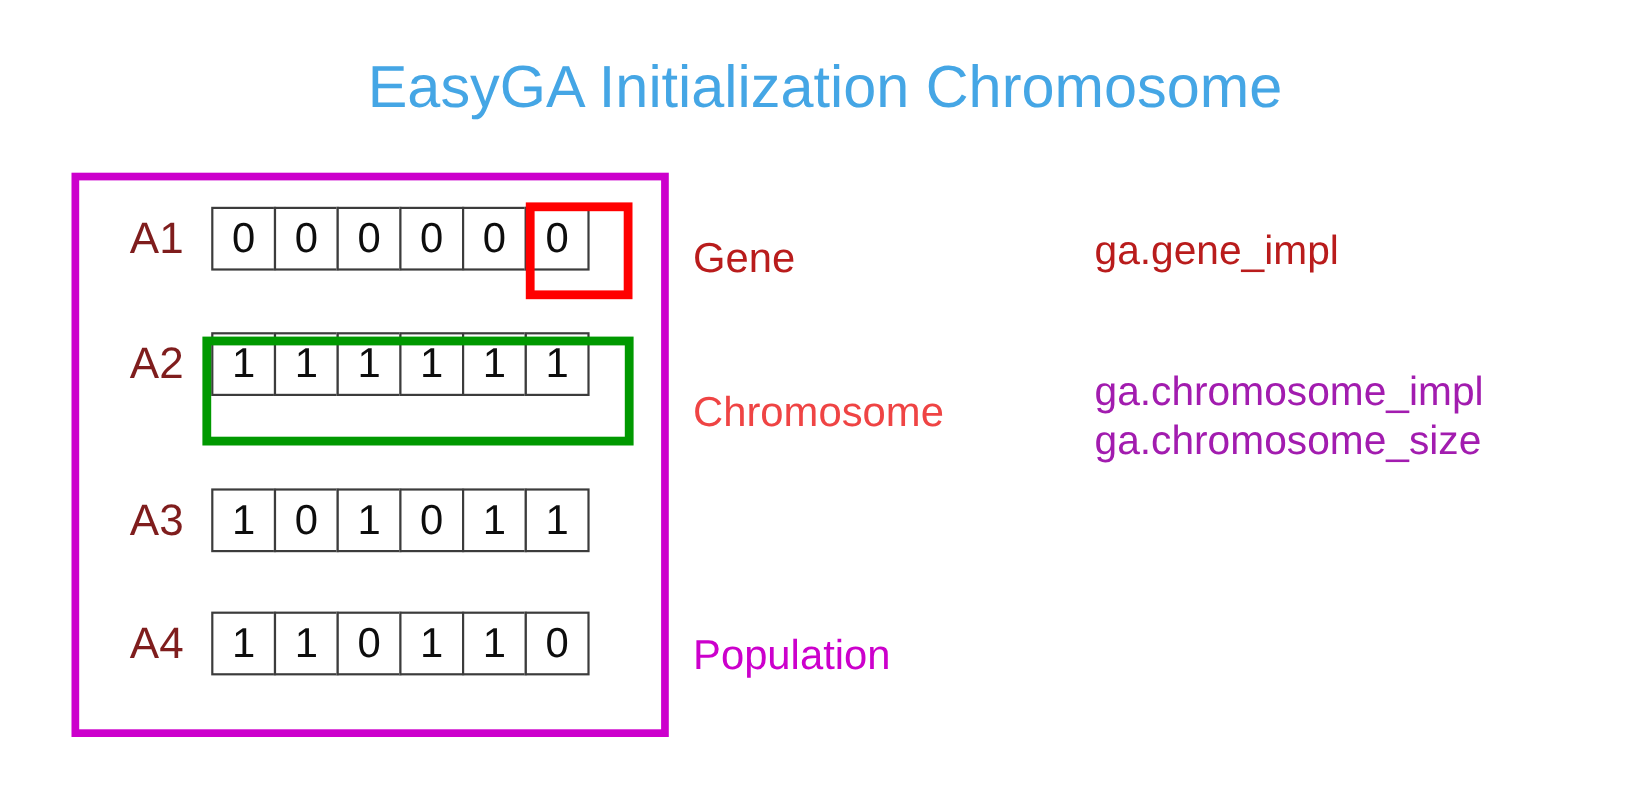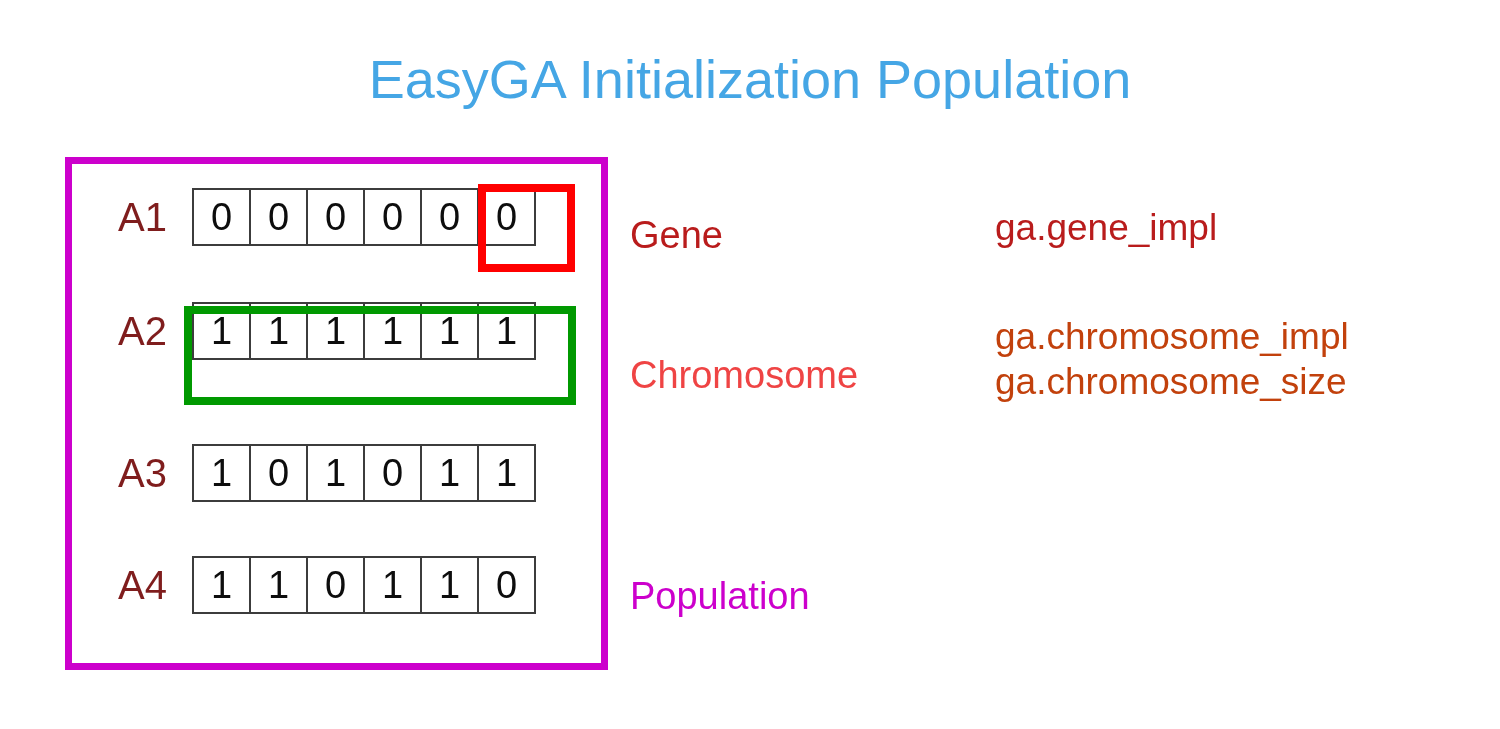--- a/index.html
+++ b/index.html
@@ -125,31 +125,31 @@
 
   
   .attr-group {
     position: absolute;
     left: 995px;
     font-size: 37px;
     line-height: 1.22;
     white-space: nowrap;
   }
   #attr-0 { top: 205px; color: #b91c1c; }
-  #attr-1 { top: 314px; color: #c2410c; }
+  #attr-1 { top: 333px; color: #a21caf; }
   #attr-2 { top: 572px; color: #cc00cc; }
 
   .attr-line { display: block; }
 </style>
 </head>
 <body>
 
 <div id="slide">
 
-  <div id="title" style="color:#45a6e5;">EasyGA Initialization Population</div>
+  <div id="title" style="color:#45a6e5;">EasyGA Initialization Chromosome</div>
 
   <div id="population-frame"></div>
 
   <div class="individual-row" id="row-0">
     <div class="row-label">A1</div>
     <div class="chromosome-cells">
       <div class="gene-cell">0</div>
       <div class="gene-cell">0</div>
       <div class="gene-cell">0</div>
       <div class="gene-cell">0</div>

